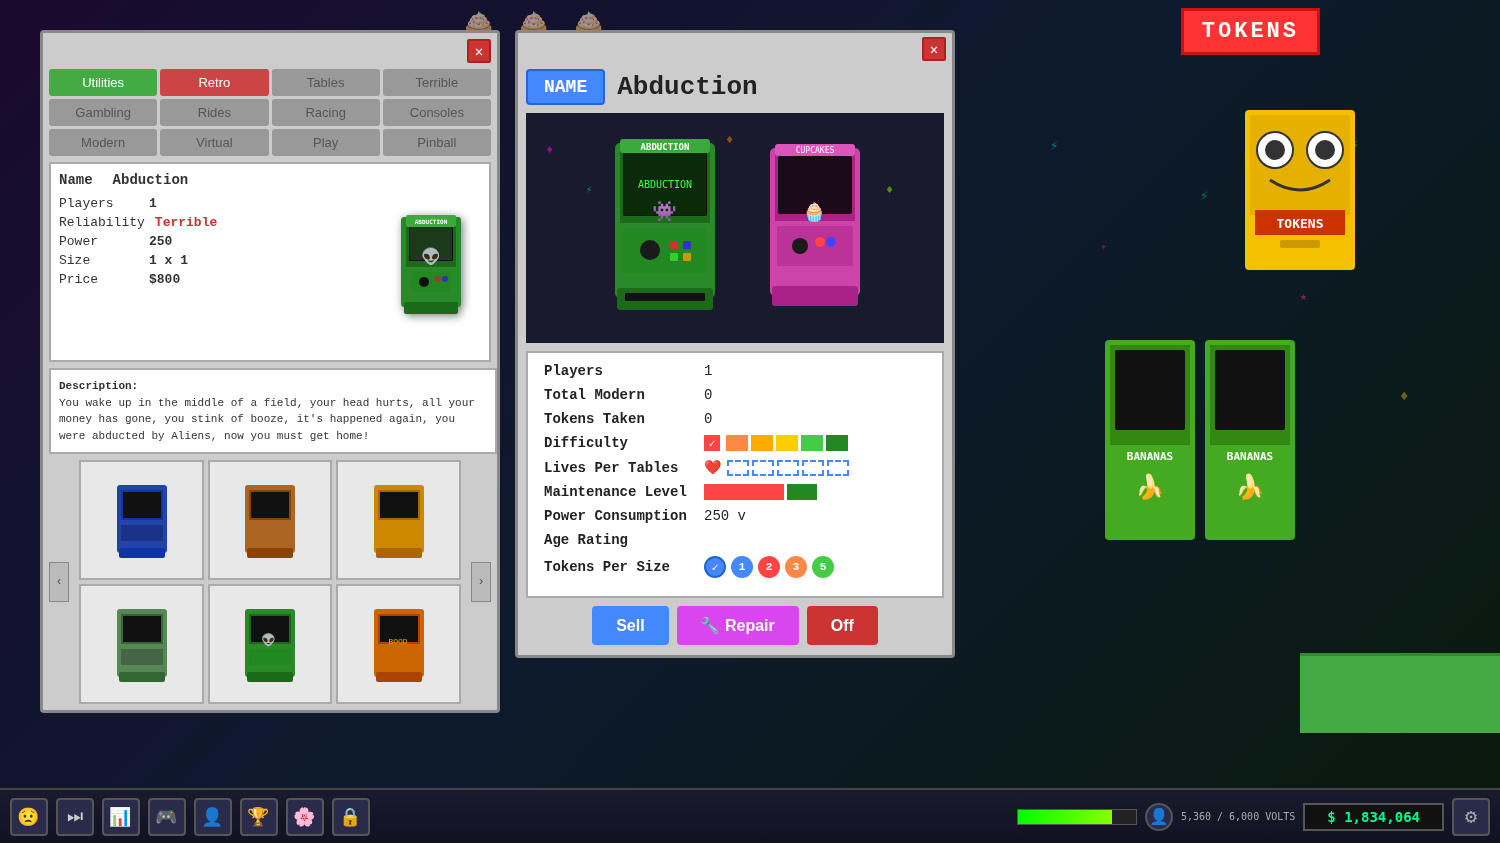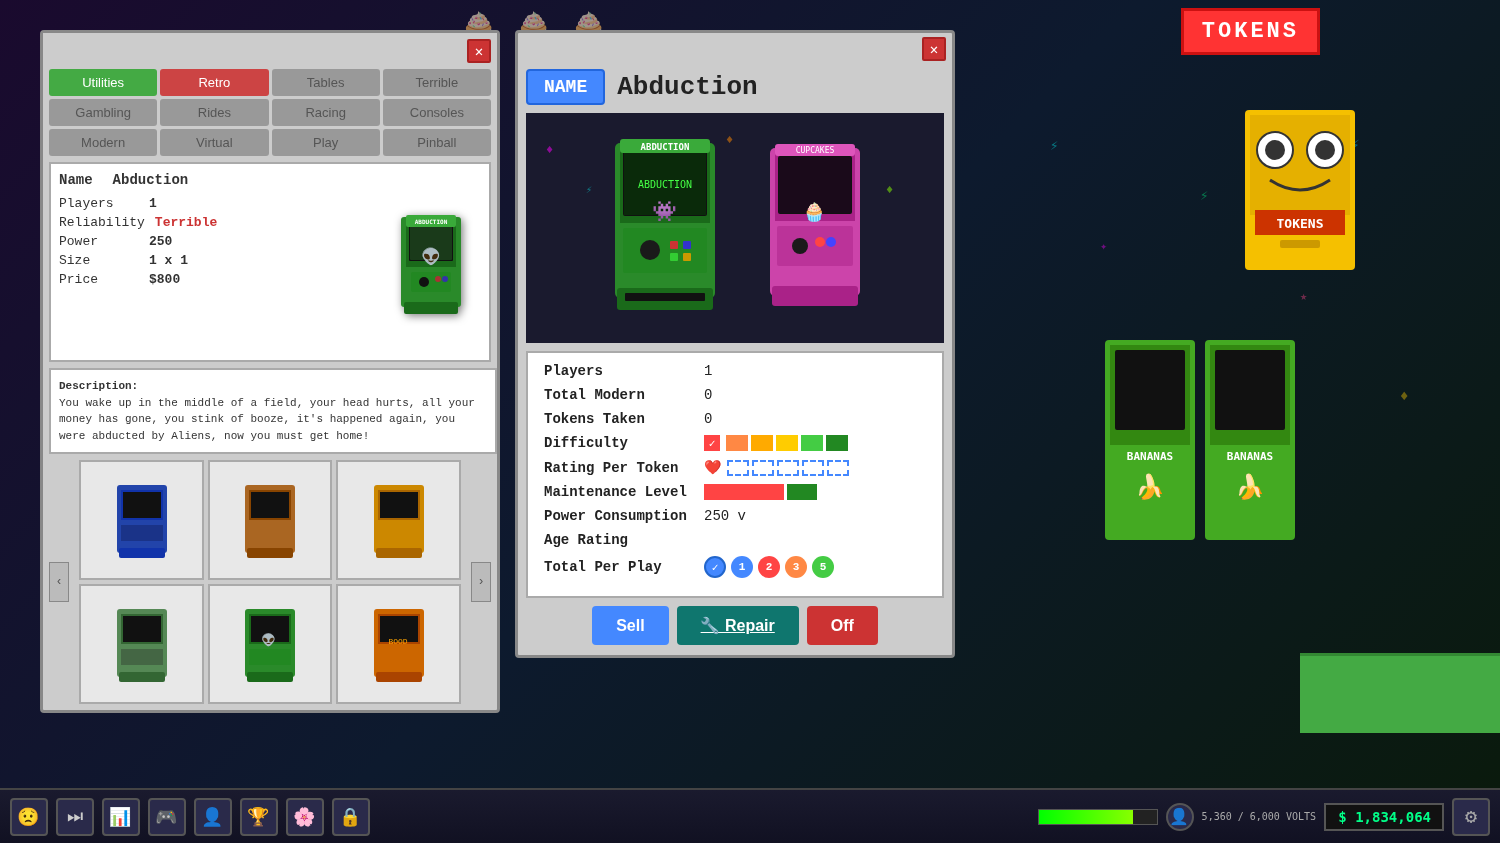--- a/index.html
+++ b/index.html
@@ -75,21 +75,21 @@
       font-family: monospace;
     }
 
     .money-display {
       background: #111;
       border: 2px solid #555;
       color: #00ff88;
       font-family: monospace;
       font-size: 14px;
       font-weight: bold;
-      padding: 4px 11px;
+      padding: 4px 22px;
       min-width: 120px;
       text-align: right;
     }
 
     .settings-icon {
       width: 38px;
       height: 38px;
       background: #2a2a4a;
       border: 2px solid #555;
       border-radius: 4px;
@@ -420,21 +420,21 @@
       padding: 10px 24px;
       font-size: 16px;
       font-weight: bold;
       cursor: pointer;
       border: none;
       border-radius: 4px;
       color: white;
     }
 
     .sell-btn { background: #4488ff; }
-    .repair-btn { background: #0f766e; text-decoration: underline; }
+    .repair-btn { background: #d946ef; }
     .off-btn { background: #cc3333; }
 
     
     .arcade-svg {
       filter: drop-shadow(2px 2px 4px rgba(0,0,0,0.5));
     }
 
     
     .iso-bg {
       position: absolute;
@@ -768,21 +768,21 @@
       <div class="bar-container">
         <div class="checkbox-icon">✓</div>
         <div class="bar-segment bar-orange"></div>
         <div class="bar-segment bar-orange" style="background:#ffaa00;"></div>
         <div class="bar-segment bar-yellow"></div>
         <div class="bar-segment bar-green"></div>
         <div class="bar-segment bar-dark-green"></div>
       </div>
     </div>
     <div class="detail-stat-row">
-      <span class="detail-stat-label">Rating Per Token</span>
+      <span class="detail-stat-label">Lives Per Tables</span>
       <div class="bar-container">
         <span class="heart-icon">❤️</span>
         <div class="bar-segment bar-blue-dashed"></div>
         <div class="bar-segment bar-blue-dashed"></div>
         <div class="bar-segment bar-blue-dashed"></div>
         <div class="bar-segment bar-blue-dashed"></div>
         <div class="bar-segment bar-blue-dashed"></div>
       </div>
     </div>
     <div class="detail-stat-row">
@@ -794,21 +794,21 @@
     </div>
     <div class="detail-stat-row">
       <span class="detail-stat-label">Power Consumption</span>
       <span class="detail-stat-value">250 v</span>
     </div>
     <div class="detail-stat-row">
       <span class="detail-stat-label">Age Rating</span>
       <span class="detail-stat-value"></span>
     </div>
     <div class="detail-stat-row">
-      <span class="detail-stat-label">Total Per Play</span>
+      <span class="detail-stat-label">Tokens Per Size</span>
       <div class="bar-container">
         <div class="token-btn token-selected">✓</div>
         <div class="token-btn token-1">1</div>
         <div class="token-btn token-2">2</div>
         <div class="token-btn token-3">3</div>
         <div class="token-btn token-5">5</div>
       </div>
     </div>
   </div>
 

